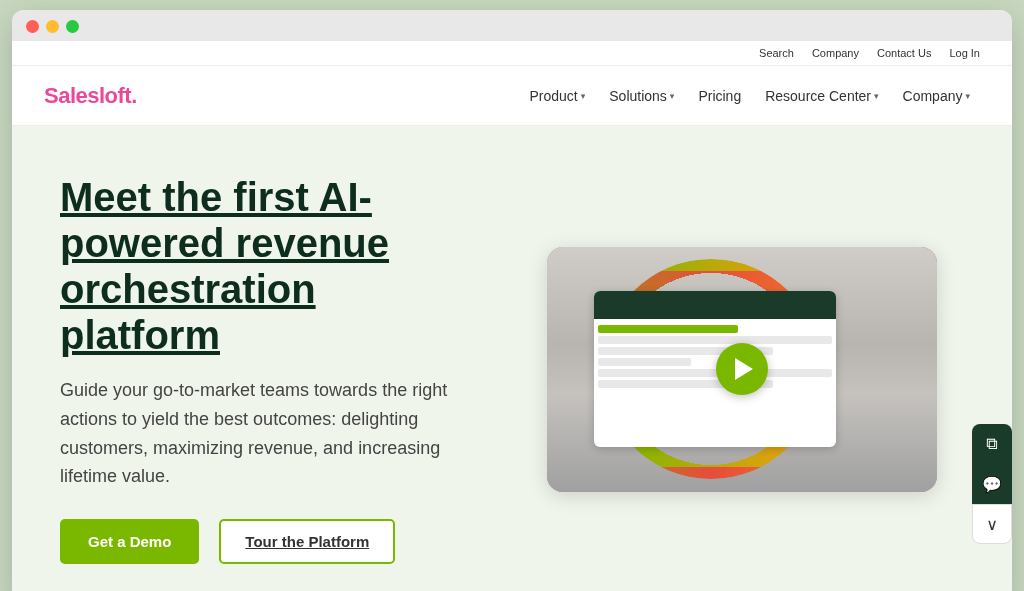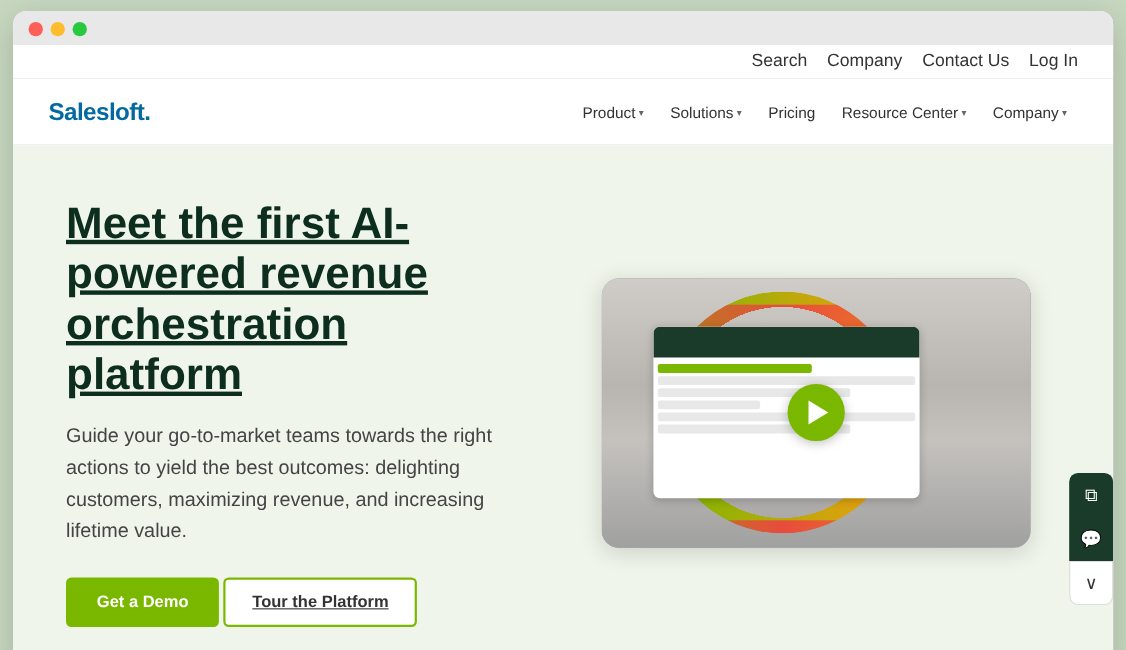--- a/index.html
+++ b/index.html
@@ -45,40 +45,40 @@
     .top-utility-bar {
       background: white;
       padding: 6px 32px;
       display: flex;
       justify-content: flex-end;
       align-items: center;
       gap: 18px;
       border-bottom: 1px solid #eee;
     }
     .utility-link {
-      font-size: 16px;
+      font-size: 11px;
       color: #333;
       text-decoration: none;
       cursor: pointer;
     }
 
     
     .main-nav {
       background: white;
       padding: 0 32px;
       display: flex;
       align-items: center;
       justify-content: space-between;
       height: 60px;
       border-bottom: 1px solid #eee;
     }
     .logo {
       font-size: 22px;
       font-weight: 700;
-      color: #0369a1;
+      color: #ec4899;
       letter-spacing: -0.5px;
     }
     .nav-links {
       display: flex;
       align-items: center;
       gap: 4px;
     }
     .nav-item {
       font-size: 14px;
       color: #333;
@@ -129,21 +129,21 @@
     }
     .hero-subtitle {
       font-size: 18px;
       color: #444;
       line-height: 1.6;
       margin-bottom: 28px;
       max-width: 390px;
     }
     .hero-buttons {
       display: flex;
-      gap: 4px;
+      gap: 20px;
       align-items: center;
     }
     .btn-get-demo {
       background: #7ab800;
       color: white;
       border: none;
       padding: 14px 28px;
       border-radius: 5px;
       font-size: 15px;
       font-weight: 700;

